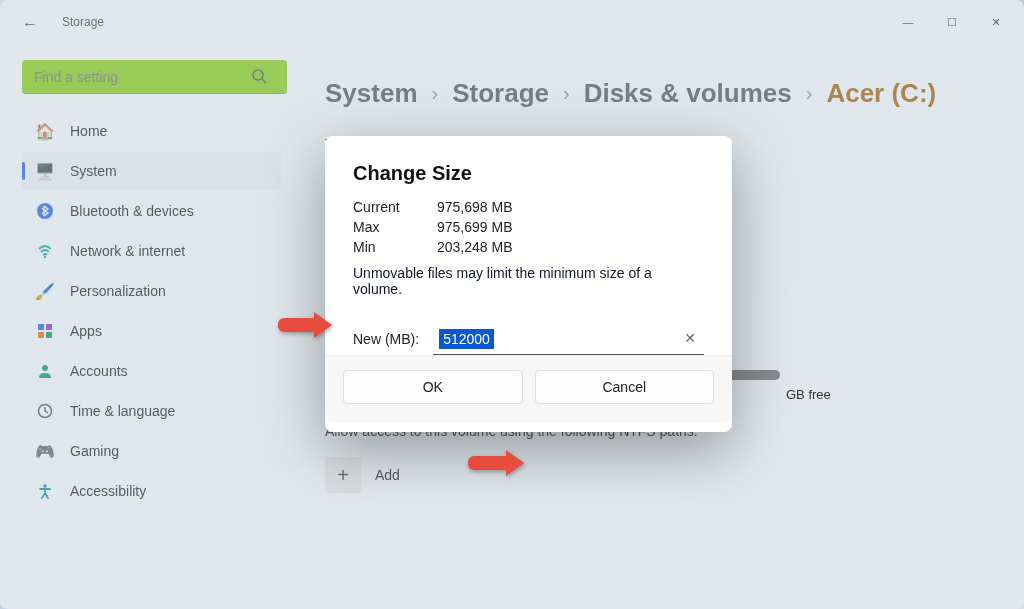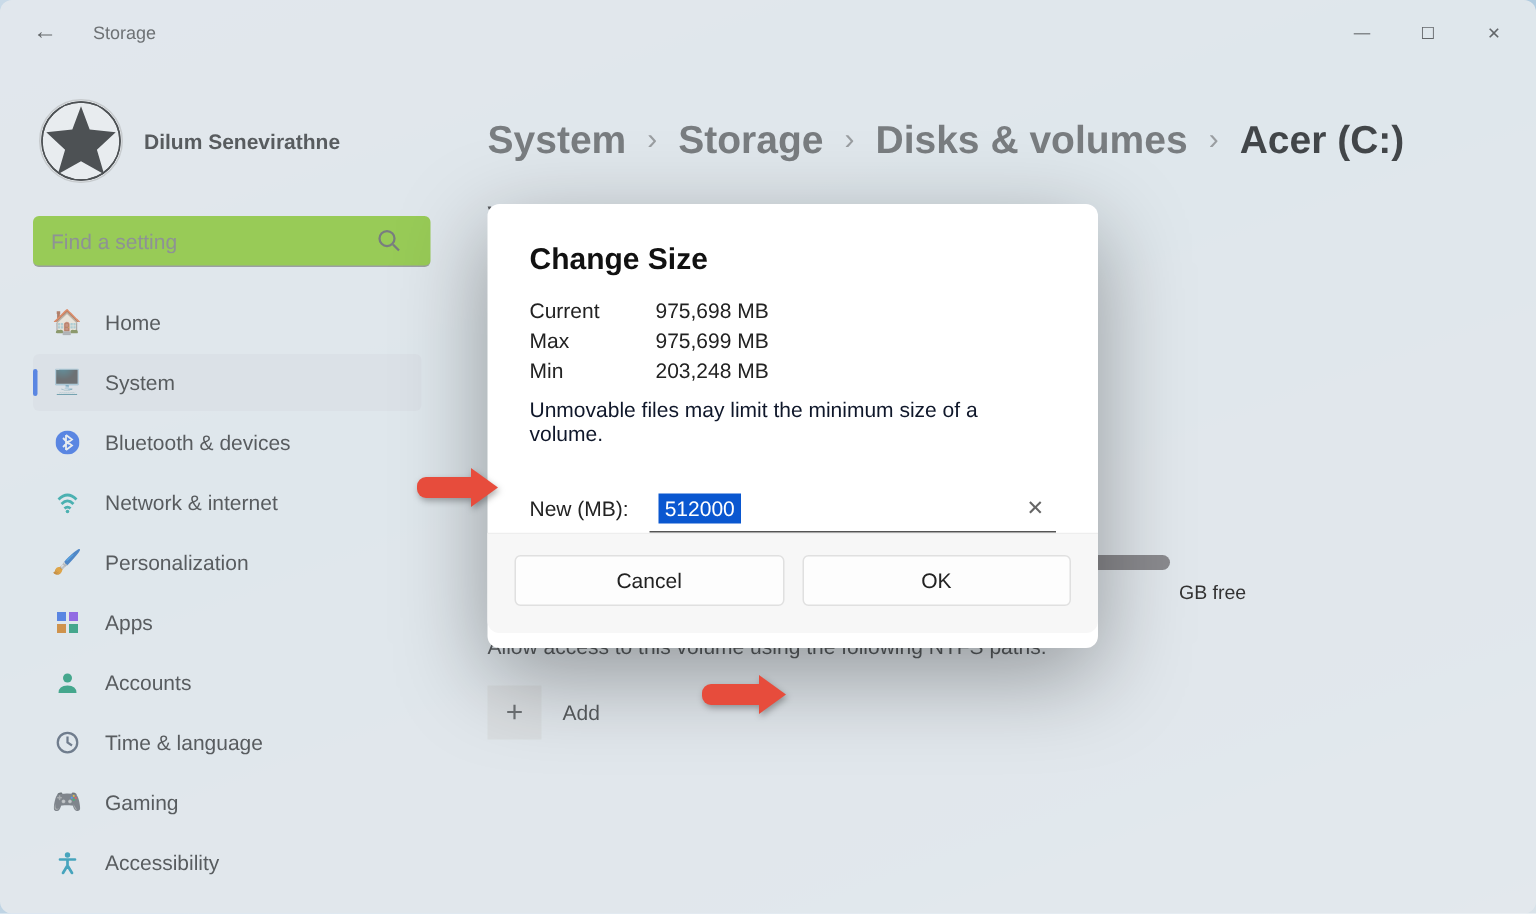--- a/index.html
+++ b/index.html
@@ -73,21 +73,21 @@
   .nav .icon { width: 18px; height:18px; display:flex; align-items:center; justify-content:center; font-size:16px; }
 
   .main {
     flex:1; padding: 12px 20px 10px 30px; overflow:hidden;
   }
   .breadcrumb {
     display:flex; align-items:center; gap:14px; font-size: 26px; font-weight:600;
     color:#555; margin: 22px 0 26px 0;
   }
   .breadcrumb .sep { color:#888; font-size:20px; font-weight:400; }
-  .breadcrumb .current { color:#000000; font-weight:700; }
+  .breadcrumb .current { color:#a16207; font-weight:700; }
   .section-h2 { font-size: 15px; font-weight:600; color:#222; margin-bottom:12px; }
   .paths-section { margin-top: 240px; }
   .paths-text { font-size:14px; color:#222; margin: 14px 0 18px 0; }
   .add-btn {
     display:flex; align-items:center; gap:14px; font-size:14px; color:#222;
   }
   .add-plus {
     width:36px; height:36px; background:#eaeaea; display:flex; align-items:center; justify-content:center;
     font-size:20px; color:#444;
   }
@@ -162,30 +162,20 @@
     <div class="back">←</div>
     <div class="title">Storage</div>
     <div class="spacer"></div>
     <div class="win-btn">—</div>
     <div class="win-btn">☐</div>
     <div class="win-btn">✕</div>
   </div>
 
   <div class="body-row">
     <aside class="sidebar">
-      <div class="profile">
-        <div class="avatar">
-          <svg viewBox="0 0 56 56">
-            <circle cx="28" cy="28" r="27" fill="#fff" stroke="#111" stroke-width="1"></circle>
-            <polygon points="28,4 34,20 52,22 39,34 44,51 28,42 12,51 17,34 4,22 22,20" fill="#111"></polygon>
-            <circle cx="28" cy="28" r="27" fill="none" stroke="#111" stroke-width="1"></circle>
-          </svg>
-        </div>
-        <div class="profile-name">Dilum Senevirathne</div>
-      </div>
 
       <div class="search-wrap">
         <input class="search" placeholder="Find a setting" style="">
         <span class="mag">
           <svg width="16" height="16" viewBox="0 0 16 16">
               <circle cx="7" cy="7" r="5" stroke="#555" stroke-width="1.5" fill="none"></circle>
               <line x1="11" y1="11" x2="15" y2="15" stroke="#555" stroke-width="1.5"></line>
             </svg>
         </span>
       </div>
@@ -314,22 +304,22 @@
   <div class="new-row">
     <span class="lbl">New (MB):</span>
     <div class="input-wrap">
       <input type="text" value="512000" style="">
       <span class="sel">512000</span>
       <span class="clear">✕</span>
     </div>
   </div>
 
   <div class="btn-row">
+    <div class="btn">OK</div>
     <div class="btn">Cancel</div>
-    <div class="btn">OK</div>
   </div>
 </div>
 
 <div class="arrow a1">
   <div class="shaft"></div>
     <div class="head"></div>
 </div>
 <div class="arrow a2">
   <div class="shaft"></div>
     <div class="head"></div>

